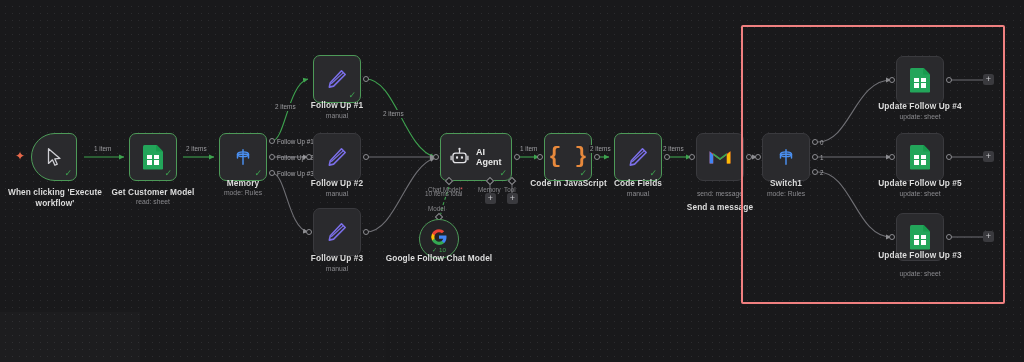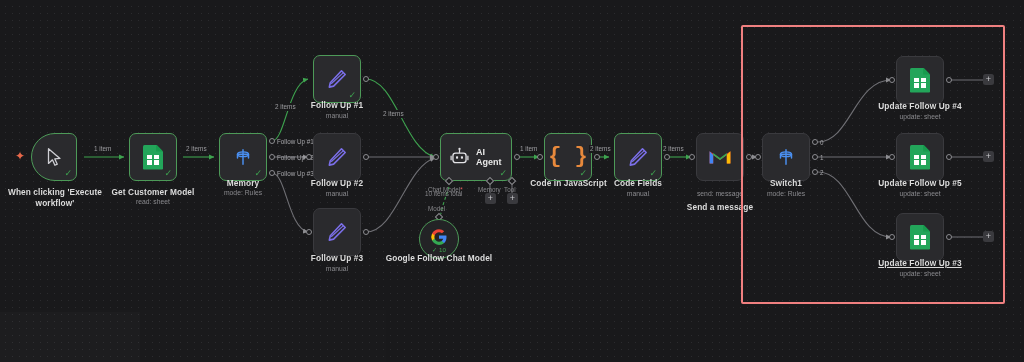--- a/index.html
+++ b/index.html
@@ -411,21 +411,21 @@
   <div class="dot" style="left:946px; top:154px;"></div>
   <div class="plusbox" style="left:983px; top:151px;">+</div>
 
   <div class="node" style="left:896px; top:213px;">
     <div class="gsheet">
       <div class="body"></div>
         <div class="fold"></div>
         <div class="grid"></div>
     </div>
   </div>
-  <div class="node-label" style="left:867px; top:258px; width:106px;text-decoration:underline;">Update Follow Up #3</div>
+  <div class="node-label" style="left:867px; top:250px; width:106px;">Update Follow Up #3</div>
   <div class="node-sub" style="left:867px; top:269px; width:106px;">update: sheet</div>
   <div class="dot" style="left:889px; top:234px;"></div>
   <div class="dot" style="left:946px; top:234px;"></div>
   <div class="plusbox" style="left:983px; top:231px;">+</div>
 
   <div class="wlabel" style="left:93px; top:145px;">1 item</div>
   <div class="wlabel" style="left:185px; top:145px;">2 items</div>
   <div class="wlabel" style="left:274px; top:103px;">2 items</div>
   <div class="wlabel" style="left:382px; top:110px;">2 items</div>
   <div class="wlabel" style="left:519px; top:145px;">1 item</div>

